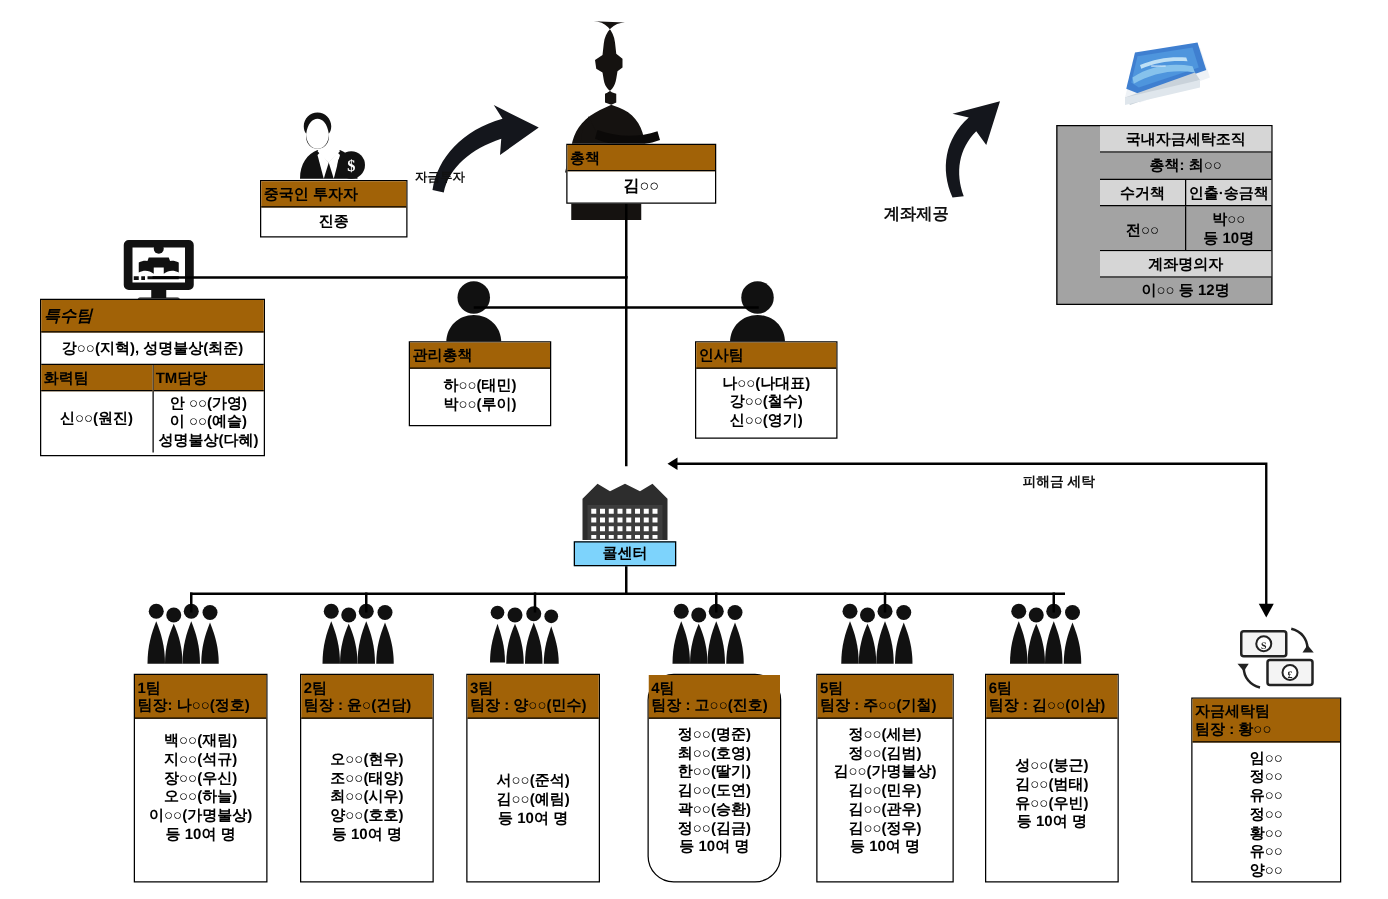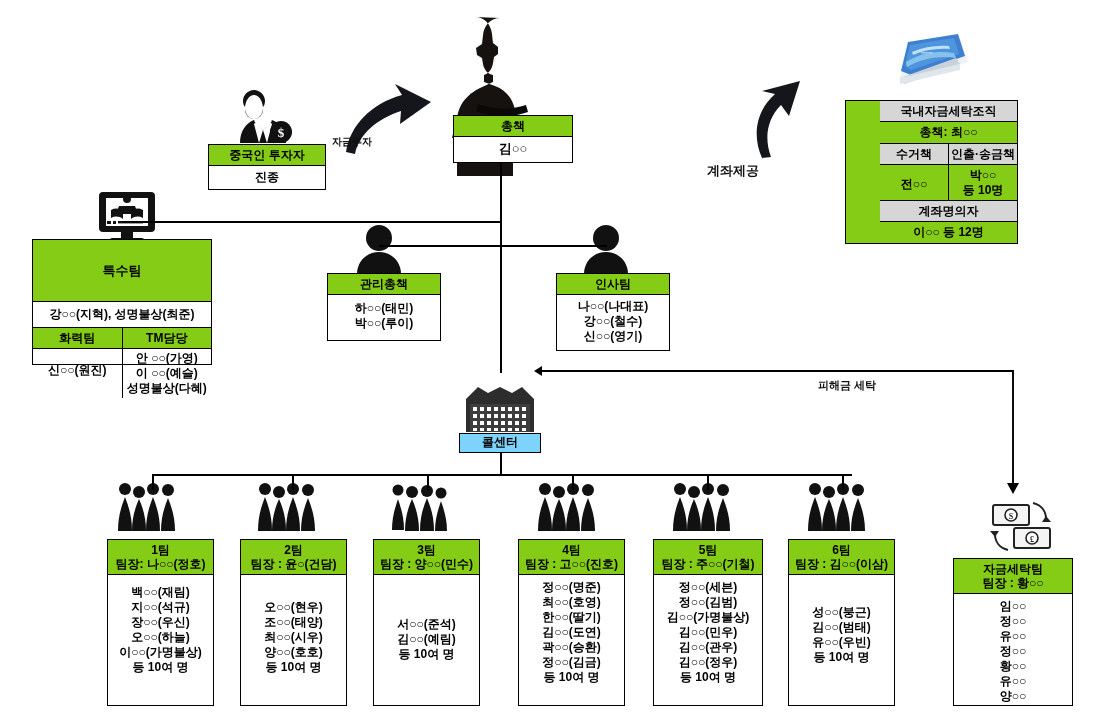--- a/index.html
+++ b/index.html
@@ -7,23 +7,22 @@
     width: 1110px; height: 719px;
     background: #ffffff;
     font-family: "Liberation Sans", "DejaVu Sans", sans-serif;
     overflow: hidden;
   }
   #stage { position: relative; width: 1110px; height: 719px; }
 
   
   .box { position: absolute; border: 1.5px solid #000; background: #fff; }
   .box .hdr {
-    background: #84cc16;
+    background: #a16207;
     border-bottom: 1.5px solid #000;
-    text-align: center;
     font-weight: bold;
     line-height: 1.18;
     padding: 3px 2px;
   }
   .box .bdy {
     text-align: center;
     font-weight: bold;
     line-height: 1.25;
     padding: 4px 2px;
     white-space: pre-line;
@@ -36,21 +35,21 @@
   .lnh { height: 1.8px; }
   .lnv { width: 1.8px; }
 
   
   .lbl { position: absolute; font-weight: bold; color: #111; white-space: nowrap; }
 
   
   .svglayer { position: absolute; left: 0; top: 0; width: 1110px; height: 719px; pointer-events: none; }
 
   
-  .tbl { position: absolute; border: 1.5px solid #000; background: #84cc16; font-size: 12px; font-weight: bold; padding-left: 34px; }
+  .tbl { position: absolute; border: 1.5px solid #000; background: #a3a3a3; font-size: 12px; font-weight: bold; padding-left: 34px; }
   .tbl .row { display: flex; border-bottom: 1.5px solid #000; }
   .tbl .row:last-child { border-bottom: none; }
   .tbl .cell { flex: 1; text-align: center; padding: 3px 2px; line-height: 1.2; white-space: pre-line; }
   .tbl .cell + .cell { border-left: 1.5px solid #000; }
   .tbl .gray { background: #d6d6d6; }
 </style>
 </head>
 <body>
 
 <div id="stage">
@@ -322,21 +321,21 @@
     <div class="bdy fs12">진종</div>
   </div>
 
   <div class="lbl fs13" style="left:332px; top:135px; font-size:10px;">자금투자</div>
 
   <div class="lbl fs13" style="left:707px; top:162px; font-size:13px;">계좌제공</div>
 
   <div class="lbl" style="left:818px; top:378px; font-size:11px;">피해금 세탁</div>
 
   <div class="box" style="left:32px; top:239px; width:180px; height:126px;">
-    <div class="hdr fs13" style="padding:23px 2px;">특수팀</div>
+    <div class="hdr fs13" style="padding:5px 2px;font-style:italic;">특수팀</div>
     <div class="bdy fs12" style="border-bottom:1.5px solid #000; padding:5px 2px;">강○○(지혁), 성명불상(최준)</div>
     <div style="display:flex;">
       <div style="flex:1; border-right:1.5px solid #000;">
         <div class="hdr fs12">화력팀</div>
         <div class="bdy fs12" style="padding:14px 2px;">신○○(원진)</div>
       </div>
       <div style="flex:1;">
         <div class="hdr fs12">TM담당</div>
         <div class="bdy fs12" style="padding:2px;">안 ○○(가영)
 이 ○○(예슬)
@@ -420,21 +419,21 @@
   </div>
 
   <div class="box" style="left:373px; top:539px; width:107px; height:167px;">
     <div class="hdr fs12" style="white-space:pre-line;">3팀
 팀장 : 양○○(민수)</div>
     <div class="bdy fs12" style="padding:42px 1px;">서○○(준석)
 김○○(예림)
 등 10여 명</div>
   </div>
 
-  <div class="box" style="left:518px; top:539px; width:107px; height:167px;">
+  <div class="box" style="left:518px; top:539px; width:107px; height:167px;border-radius:21px;">
     <div class="hdr fs12" style="white-space:pre-line;">4팀
 팀장 : 고○○(진호)</div>
     <div class="bdy fs12" style="padding:5px 1px;">정○○(명준)
 최○○(호영)
 한○○(딸기)
 김○○(도연)
 곽○○(승환)
 정○○(김금)
 등 10여 명</div>
   </div>

